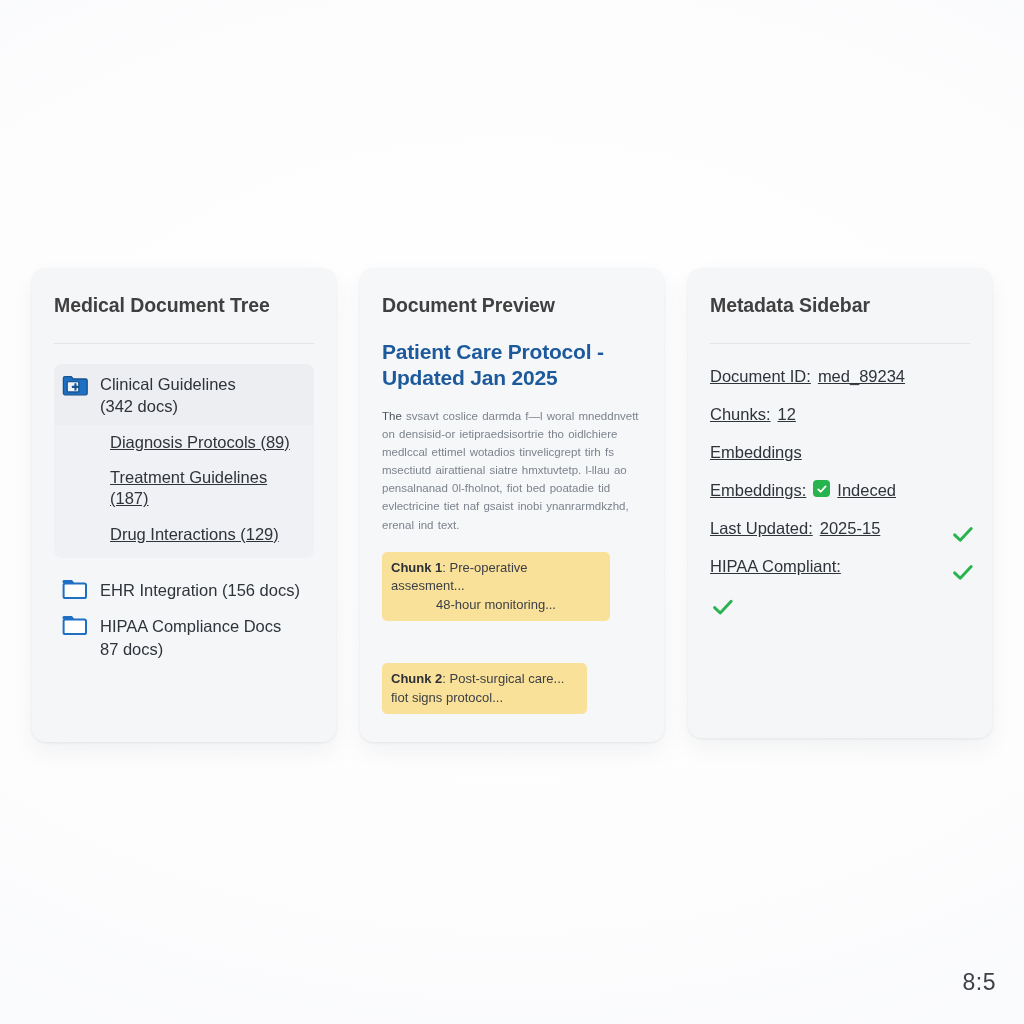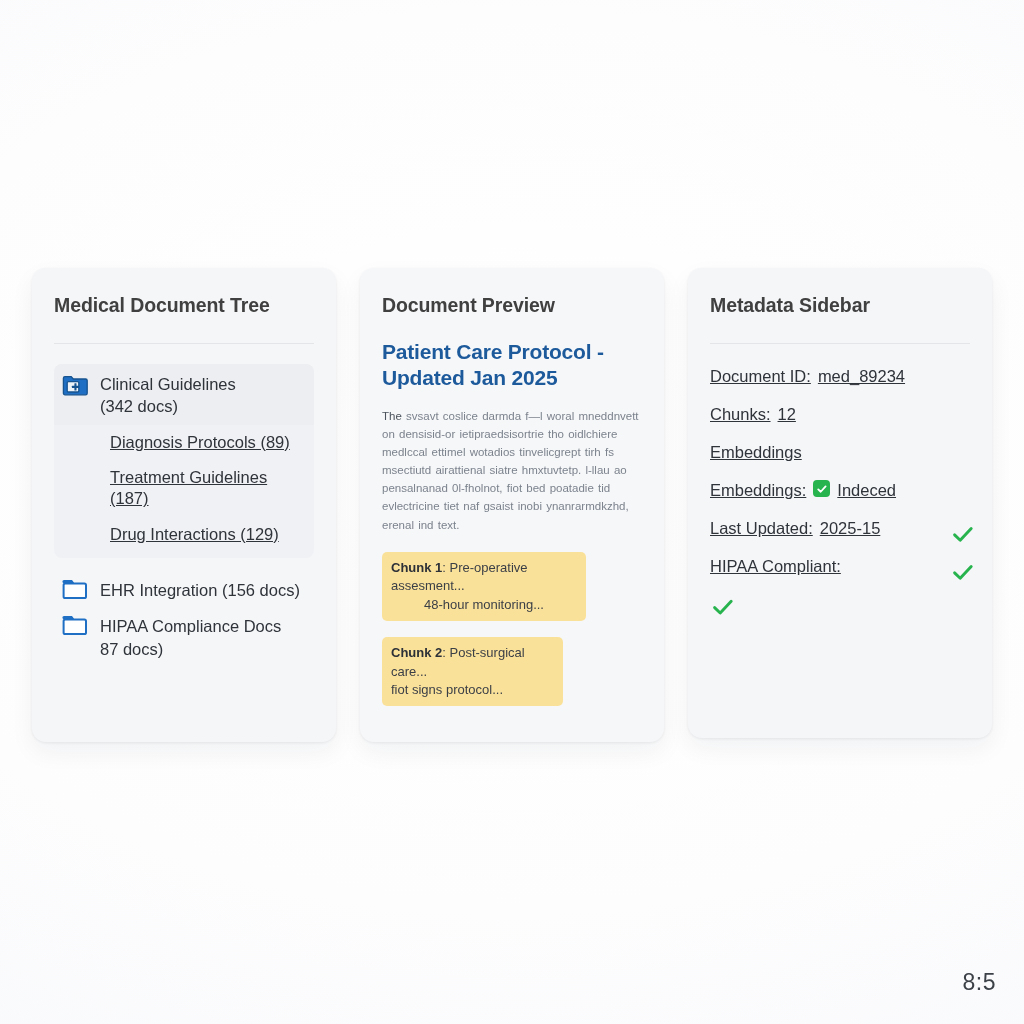--- a/index.html
+++ b/index.html
@@ -121,23 +121,23 @@
 
   .chunk {
     background: #fae19a;
     border-radius: 5px;
     font-size: 13px;
     color: #3b3f46;
     line-height: 1.42;
     padding: 7px 9px;
   }
   .chunk b { font-weight: 700; color: #2c3037; }
-  .chunk-1 { margin-top: 18px; width: 204px; text-align: center; }
+  .chunk-1 { margin-top: 18px; width: 228px; text-align: center; }
   .chunk-1 .l1 { text-align: left; }
-  .chunk-2 { margin-top: 16px; width: 181px; }
+  .chunk-2 { margin-top: 42px; width: 205px; }
 
   
   .meta { margin-top: 22px; }
   .meta-row {
     position: relative;
     display: flex;
     align-items: flex-start;
     gap: 7px;
     font-size: 16.5px;
     color: #2f333a;

